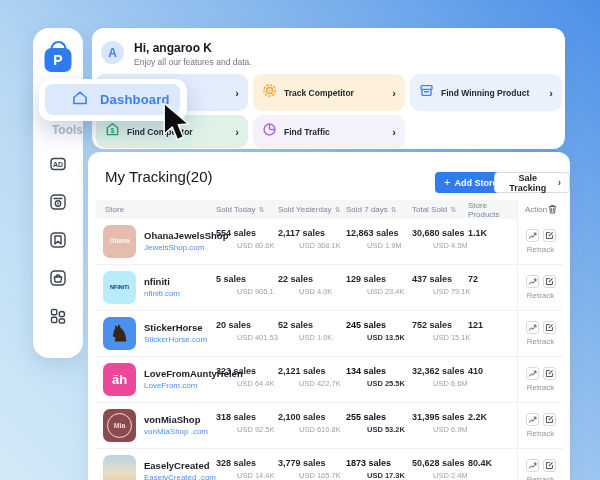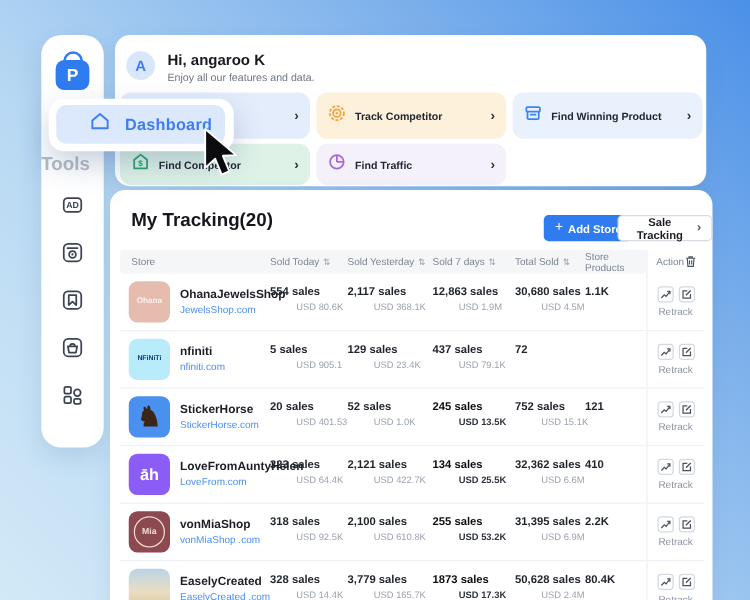--- a/index.html
+++ b/index.html
@@ -8,21 +8,21 @@
        font-family:"Liberation Sans",sans-serif;-webkit-font-smoothing:antialiased;}
   .panel{position:absolute;background:#fff;}
 
   
   .sidebar{left:33px;top:28px;width:50px;height:330px;border-radius:16px;
            box-shadow:0 8px 20px rgba(44,84,142,.14);}
   .logo{position:absolute;top:13px;left:50%;transform:translateX(-50%);width:27px;}
   .bag-handle{width:12px;height:12px;border:2.5px solid #2e7cf0;border-radius:50%;margin:0 auto -9px;}
   .bag-body{position:relative;width:27px;height:24px;background:#2e7cf0;border-radius:7px;color:#fff;
             font-weight:800;font-size:14px;display:flex;align-items:center;justify-content:center;}
-  .tools{position:absolute;top:95px;width:100%;text-align:left;color:#b5bcc8;font-size:15px;font-weight:600;}
+  .tools{position:absolute;top:95px;width:100%;text-align:right;color:#b5bcc8;font-size:12px;font-weight:600;}
   .side-icons{position:absolute;top:127px;left:0;width:100%;display:flex;flex-direction:column;align-items:center;gap:20px;}
   .side-icons svg{width:18px;height:18px;display:block;}
   .sico{stroke:#3c4454;fill:none;stroke-width:1.4;stroke-linejoin:round;stroke-linecap:round;}
   .ad-txt{font-size:7px;font-weight:800;fill:#3c4454;font-family:"Liberation Sans",sans-serif;}
 
   
   .top-panel{left:92px;top:28px;width:473px;height:121px;border-radius:12px;
              box-shadow:0 6px 16px rgba(44,84,142,.10);}
   .avatar{position:absolute;left:9px;top:13px;width:23px;height:23px;border-radius:50%;background:#d9e7fc;
           color:#3d7ff2;font-weight:800;font-size:12px;display:flex;align-items:center;justify-content:center;}
@@ -36,21 +36,21 @@
   .fcard svg{width:15px;height:15px;flex:none;}
   .c-hidden{background:#e4edfc;}
   .c-orange{background:#fdf1dc;}
   .c-blue{background:#e9f1fd;}
   .c-green{background:#def2e7;}
   .c-purple{background:#f5f1fb;}
 
   
   .tracking{left:88px;top:152px;width:482px;height:360px;border-radius:12px;
             box-shadow:0 6px 16px rgba(44,84,142,.10);}
-  .t-title{position:absolute;left:17px;top:16px;font-size:15px;font-weight:700;color:#15171c;}
+  .t-title{position:absolute;left:17px;top:16px;font-size:15px;font-weight:400;color:#15171c;}
   .add-btn{position:absolute;left:347px;top:20px;height:21px;padding:0 9px;background:#2e7cf0;border:none;
            border-radius:4px;color:#fff;font-size:9px;font-weight:600;display:flex;align-items:center;gap:4px;
            font-family:inherit;cursor:pointer;}
   .add-plus{font-size:11px;font-weight:400;line-height:1;}
   .sale-btn{position:absolute;left:406px;top:20px;height:21px;padding:0 8px;background:#fff;
             border:1px solid #d8dce2;border-radius:4px;font-size:9px;font-weight:700;color:#1b1e24;
             display:flex;align-items:center;gap:5px;font-family:inherit;cursor:pointer;}
   .sale-btn .chev{font-size:10px;color:#555;}
 
   .thead{position:absolute;left:8px;top:48px;width:421px;height:19px;background:#f4f6f8;border-radius:3px;
@@ -275,20 +275,24 @@
             </div>
       <div>
         <div class="sname">nfiniti</div>
         <a class="slink">nfiniti.com</a>
       </div>
     </div>
     <div class="ncell">
       <div class="nval">5 sales</div>
       <div class="nusd">USD 905.1</div>
     </div>
+    <div class="ncell">
+      <div class="nval">22 sales</div>
+      <div class="nusd">USD 4.0K</div>
+    </div>
     <div class="ncell cell-week">
       <div class="nval">129 sales</div>
       <div class="nusd">USD 23.4K</div>
     </div>
     <div class="ncell">
       <div class="nval">437 sales</div>
       <div class="nusd">USD 79.1K</div>
     </div>
     <div class="pcell">72</div>
   </div>
@@ -317,21 +321,21 @@
     </div>
     <div class="ncell">
       <div class="nval">752 sales</div>
       <div class="nusd">USD 15.1K</div>
     </div>
     <div class="pcell">121</div>
   </div>
 
   <div class="trow">
     <div class="store-cell">
-      <div class="slogo" style="background: #8b5cf6; color: rgb(255, 255, 255); font-size: 13px;">
+      <div class="slogo" style="background: #ec4899; color: rgb(255, 255, 255); font-size: 13px;">
               <span class="slogo-txt">āh</span>
             </div>
       <div>
         <div class="sname">LoveFromAuntyHelen</div>
         <a class="slink">LoveFrom.com</a>
       </div>
     </div>
     <div class="ncell">
       <div class="nval">323 sales</div>
       <div class="nusd">USD 64.4K</div>

